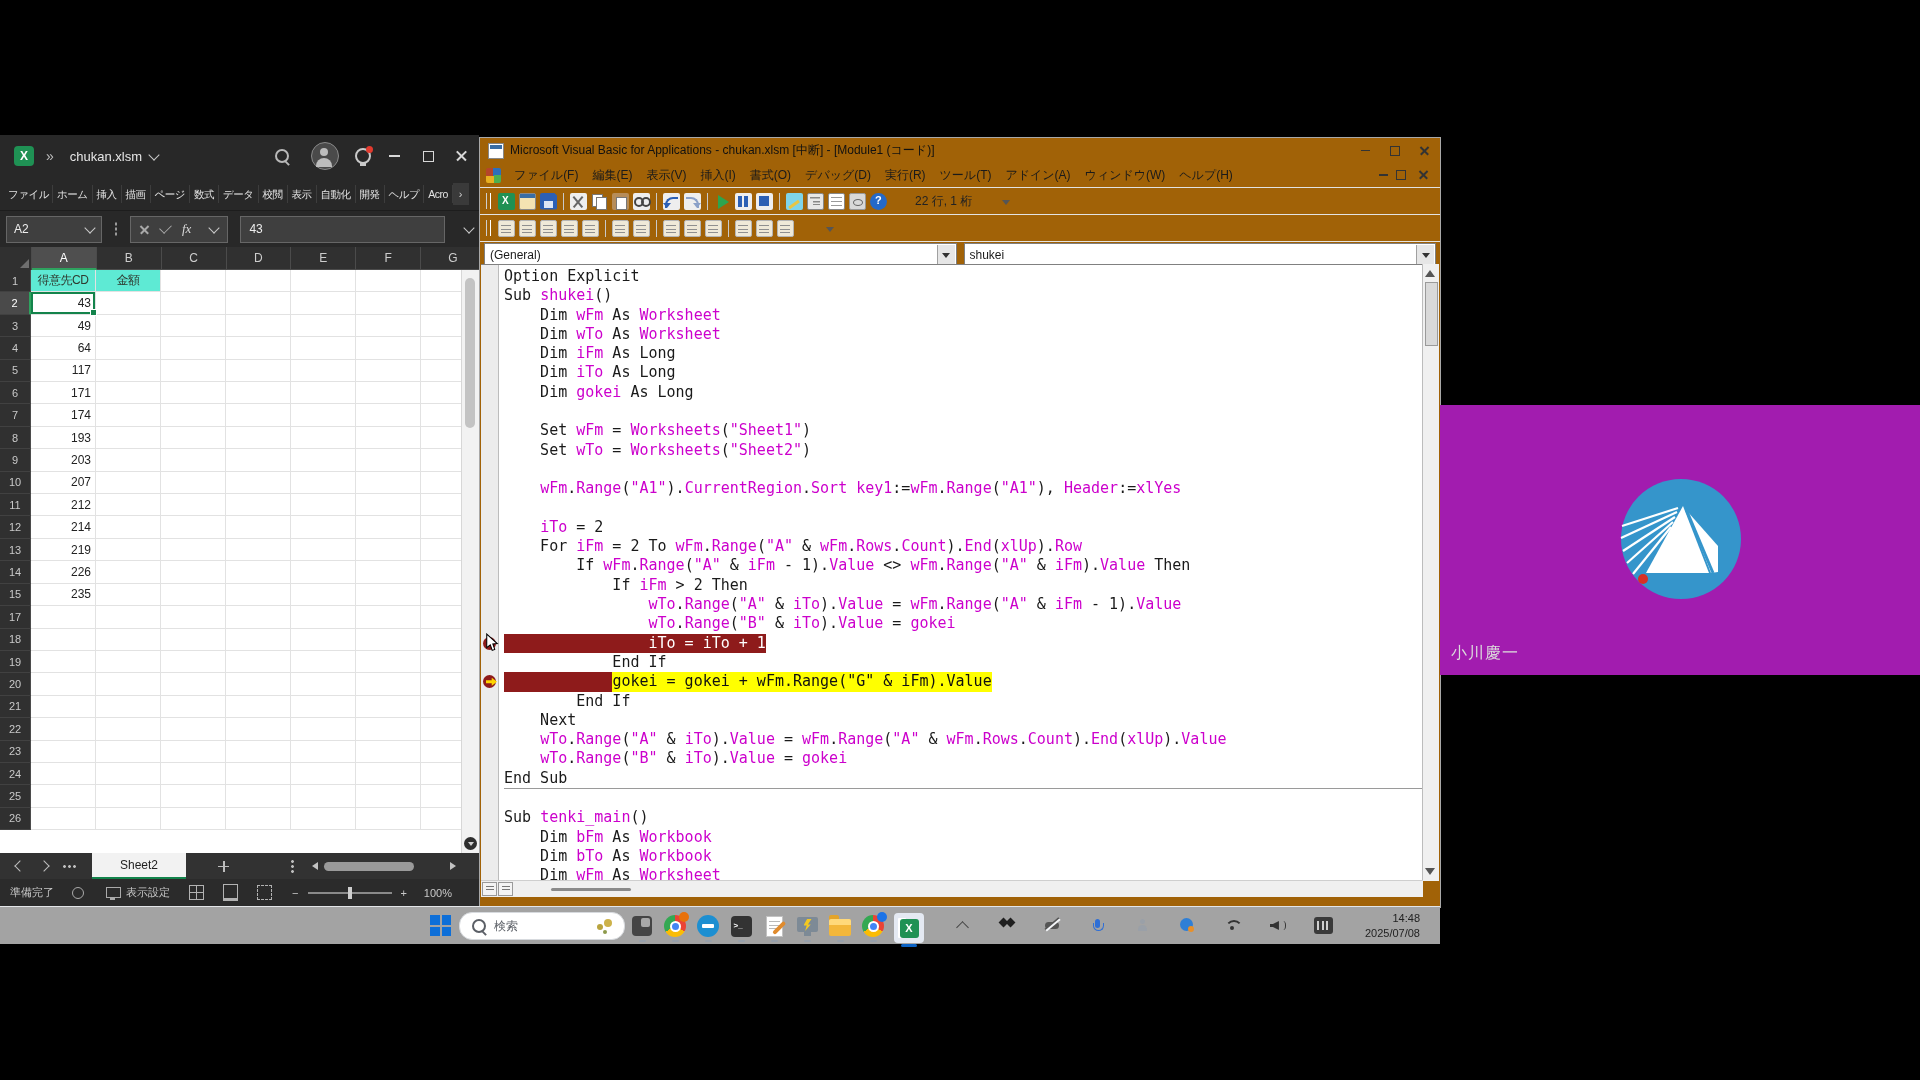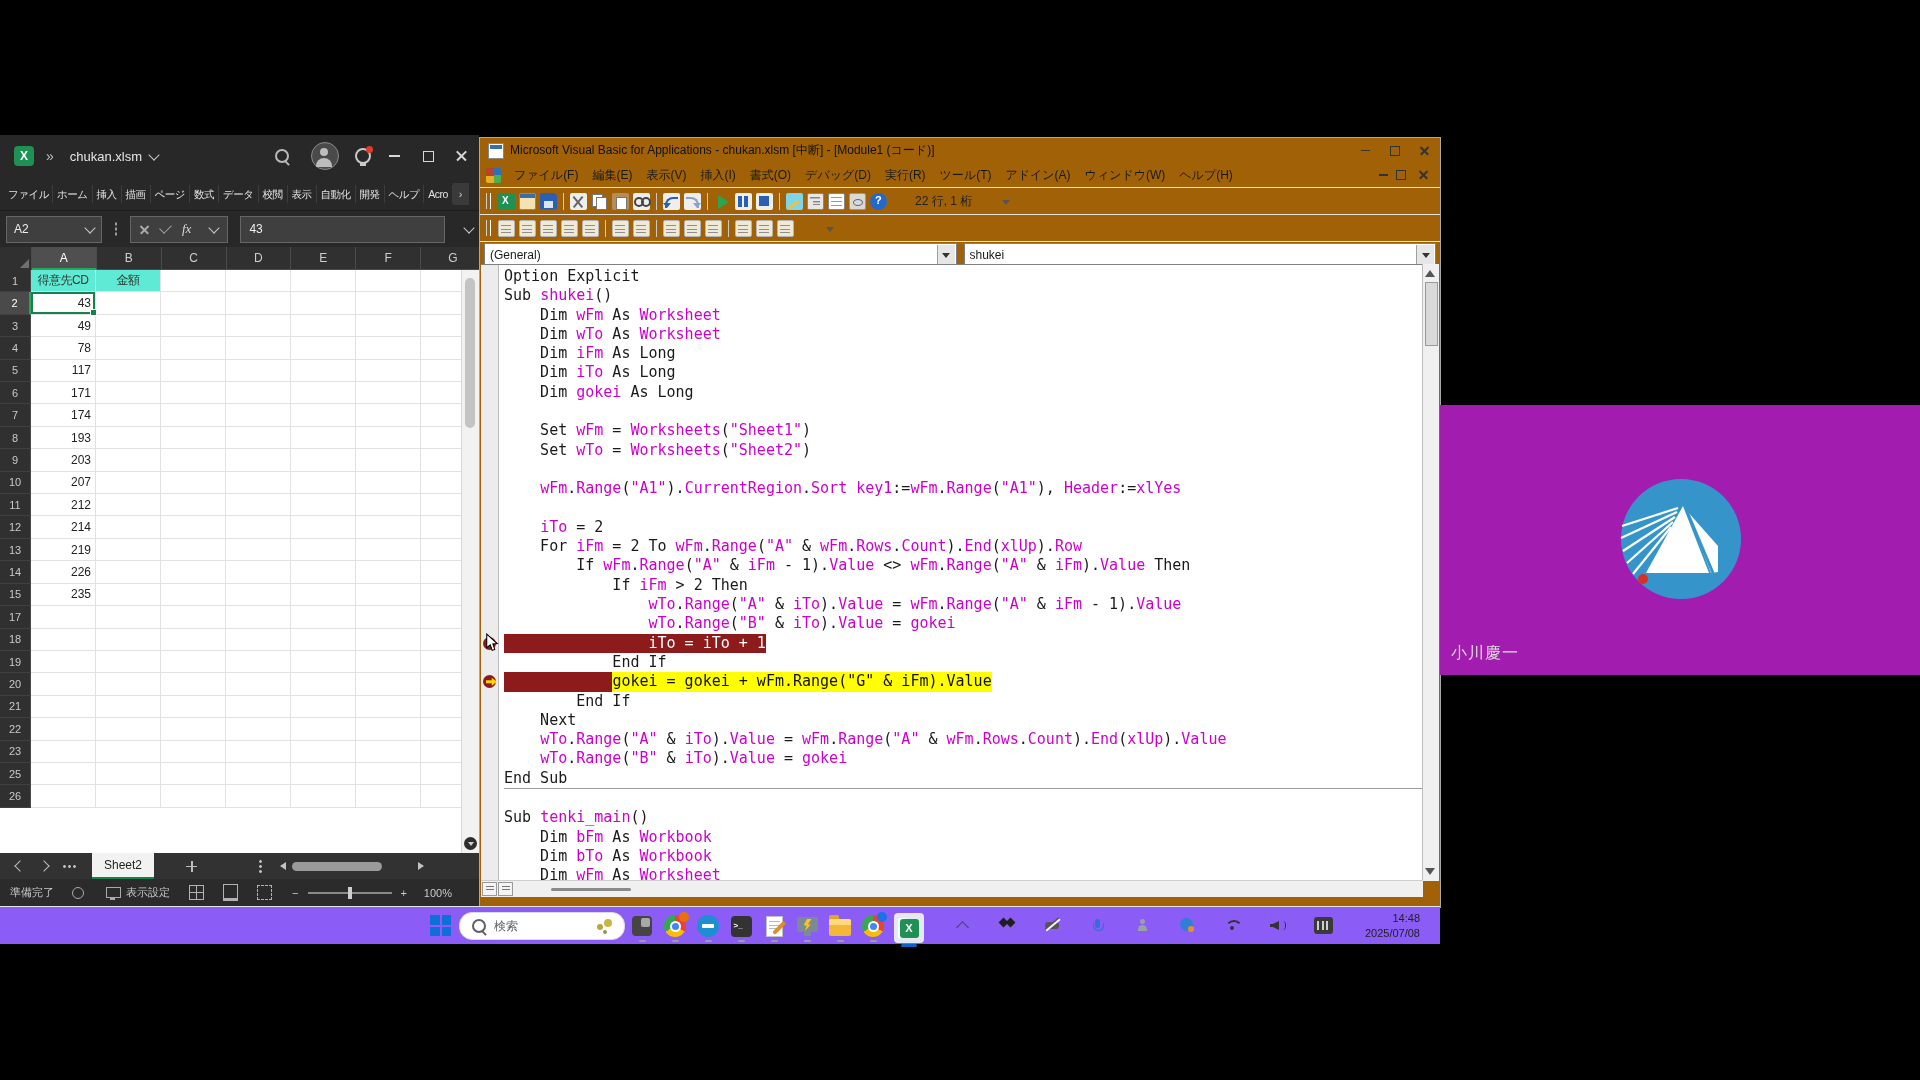--- a/index.html
+++ b/index.html
@@ -67,21 +67,21 @@
   .xl-cell.selcell::after{content:"";position:absolute;right:-2px;bottom:-2px;width:5px;height:5px;background:#13834b;border:1px solid #fff;}
   .vscroll{position:absolute;top:135px;right:0;width:17px;height:583px;background:#f2f2f2;border-left:1px solid #d7d7d7;}
   .vthumb{position:absolute;left:3px;top:8px;width:10px;height:150px;background:#c3c3c3;border-radius:5px;}
   .vbtn{position:absolute;left:2px;bottom:3px;width:13px;height:13px;border-radius:50%;background:#2e2e2e;display:grid;place-items:center;}
   .vbtn::before{content:"";border:3.5px solid transparent;border-top:4.5px solid #d0d0d0;margin-top:4px;}
   .xl-tabbar{position:absolute;top:718px;left:0;width:479px;height:26px;background:#323232;display:flex;align-items:center;}
   .nav-ch{width:7px;height:7px;border-left:1.7px solid #bdbdbd;border-bottom:1.7px solid #bdbdbd;transform:rotate(45deg);margin-left:16px;}
   .nav-ch.r{transform:rotate(-135deg);}
   .dots-h{width:14px;height:3px;margin-left:14px;background:radial-gradient(circle,#bdbdbd 1.3px,transparent 1.5px) left/5px 3px repeat-x;}
   .sheet-tab{margin-left:16px;height:26px;background:#f2f2f2;color:#1f1f1f;font-size:12px;display:flex;align-items:center;
-             padding:0 12px;border-bottom:2.5px solid #13834b;box-sizing:border-box;}
+             padding:0 28px;border-bottom:2.5px solid #13834b;box-sizing:border-box;}
   .plus{width:11px;height:11px;margin-left:32px;position:relative;}
   .plus::before{content:"";position:absolute;left:0;top:5px;width:11px;height:1.7px;background:#bdbdbd;}
   .plus::after{content:"";position:absolute;left:5px;top:0;width:1.7px;height:11px;background:#bdbdbd;}
   .dots-v{width:3px;height:14px;margin-left:62px;background:radial-gradient(circle,#bdbdbd 1.3px,transparent 1.5px) top/3px 5px repeat-y;}
   .htri{border:4px solid transparent;margin-left:14px;}
   .htri.l{border-right:6px solid #c3c3c3;} .htri.r{border-left:6px solid #c3c3c3;margin-left:36px;}
   .hthumb{width:90px;height:9px;background:#9a9a9a;border-radius:5px;margin-left:6px;}
   .xl-status{position:absolute;top:744px;left:0;width:479px;height:27px;background:#2b2b2b;display:flex;align-items:center;
              font-size:11px;color:#c8c8c8;}
   .st-mode{margin-left:10px;}
@@ -180,21 +180,21 @@
   .vbe-hscroll{position:absolute;left:1px;right:17px;bottom:10px;height:16px;background:#f0f0f0;border-top:1px solid #cfcfcf;display:flex;align-items:center;}
   .hs-btn{width:15px;height:14px;background:#f4f4f4;border:1px solid #9a9a9a;box-sizing:border-box;margin-left:1px;display:grid;place-items:center;}
   .hs-btn::after{content:"";width:8px;height:6px;background:repeating-linear-gradient(#777 0 1.3px,transparent 1.3px 2.8px);}
   .hs-th{width:80px;height:3px;background:#8a8a8a;border-radius:2px;margin-left:38px;}
 
   
   .pp{position:absolute;left:1440px;top:405px;width:480px;height:270px;background:#a21caf;}
   .pp-name{position:absolute;left:11px;top:238px;font-size:16px;color:#dcdcdc;letter-spacing:1px;}
 
   
-  .tb{position:absolute;left:0;top:906px;width:1440px;height:37px;background:#8b5cf6;border-top:1px solid #e3e5e8;}
+  .tb{position:absolute;left:0;top:906px;width:1440px;height:37px;background:#a3a3a3;border-top:1px solid #e3e5e8;}
   .tb-start{position:absolute;left:430px;top:8px;width:21px;height:21px;display:grid;grid-template:1fr 1fr/1fr 1fr;gap:2px;}
   .tb-start i{background:#0e6fd8;}
   .tb-search{position:absolute;left:459px;top:5px;width:164px;height:26px;background:#fff;border:1px solid #d7dade;
              border-radius:13px;display:flex;align-items:center;font-size:12px;color:#5b5f66;}
   .tb-search .mag{border-color:#5b5f66;margin:0 8px 0 12px;}
   .tb-search .mag::after{background:#5b5f66;}
   .flowers{margin-left:auto;margin-right:10px;width:26px;height:18px;position:relative;}
   .flowers::before{content:"";position:absolute;right:2px;top:2px;width:8px;height:8px;border-radius:50%;background:#cdb24a;box-shadow:-8px 4px 0 -1px #b9a43f,-3px 9px 0 -2px #8d9a4b;}
   .tb-apps{position:absolute;left:630px;top:5px;display:flex;gap:9px;align-items:center;height:28px;}
   .tb-item{width:24px;height:26px;position:relative;display:grid;place-items:center;}
@@ -338,21 +338,21 @@
           <div class="xl-cell">49</div>
           <div class="xl-cell"></div>
           <div class="xl-cell"></div>
           <div class="xl-cell"></div>
           <div class="xl-cell"></div>
           <div class="xl-cell"></div>
           <div class="xl-cell"></div>
         </div>
         <div class="xl-row">
           <div class="xl-gut">4</div>
-          <div class="xl-cell">78</div>
+          <div class="xl-cell">64</div>
           <div class="xl-cell"></div>
           <div class="xl-cell"></div>
           <div class="xl-cell"></div>
           <div class="xl-cell"></div>
           <div class="xl-cell"></div>
           <div class="xl-cell"></div>
         </div>
         <div class="xl-row">
           <div class="xl-gut">5</div>
           <div class="xl-cell">117</div>
@@ -518,20 +518,30 @@
           <div class="xl-cell"></div>
           <div class="xl-cell"></div>
           <div class="xl-cell"></div>
           <div class="xl-cell"></div>
           <div class="xl-cell"></div>
           <div class="xl-cell"></div>
           <div class="xl-cell"></div>
         </div>
         <div class="xl-row">
           <div class="xl-gut">23</div>
+          <div class="xl-cell"></div>
+          <div class="xl-cell"></div>
+          <div class="xl-cell"></div>
+          <div class="xl-cell"></div>
+          <div class="xl-cell"></div>
+          <div class="xl-cell"></div>
+          <div class="xl-cell"></div>
+        </div>
+        <div class="xl-row">
+          <div class="xl-gut">24</div>
           <div class="xl-cell"></div>
           <div class="xl-cell"></div>
           <div class="xl-cell"></div>
           <div class="xl-cell"></div>
           <div class="xl-cell"></div>
           <div class="xl-cell"></div>
           <div class="xl-cell"></div>
         </div>
         <div class="xl-row">
           <div class="xl-gut">25</div>

